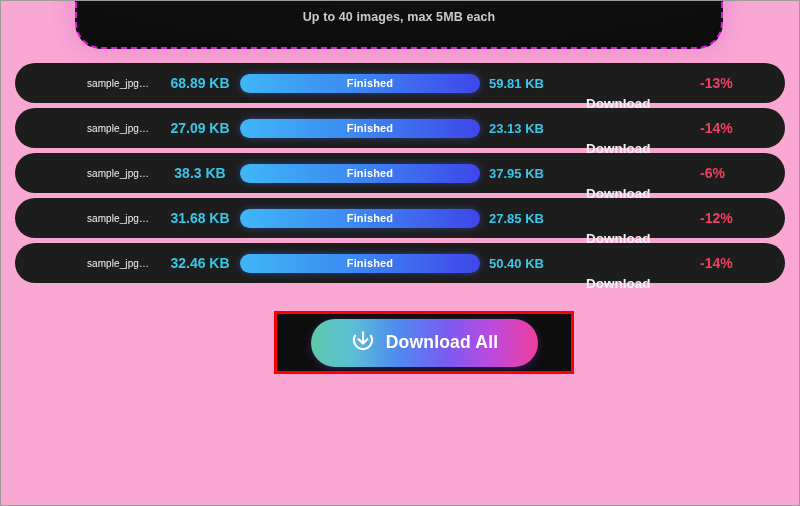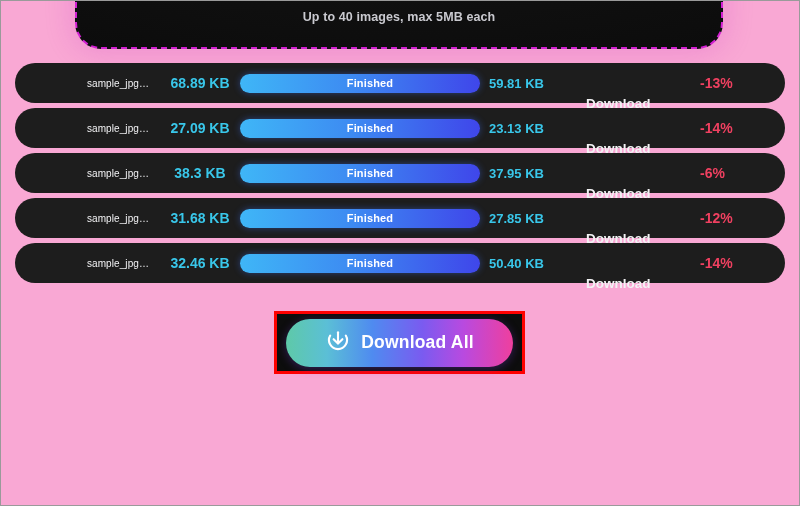--- a/index.html
+++ b/index.html
@@ -138,21 +138,21 @@
     color: #ef4060;
     font-size: 14px;
     font-weight: 700;
   }
 
   
   .download-all-wrap {
     position: absolute;
     left: 273px;
     top: 310px;
-    width: 251px;
+    width: 300px;
     height: 63px;
     border: 3px solid #ff0000;
     background: #0d0d0d;
     display: flex;
     align-items: center;
     justify-content: center;
   }
 
   .download-all-btn {
     width: 227px;

